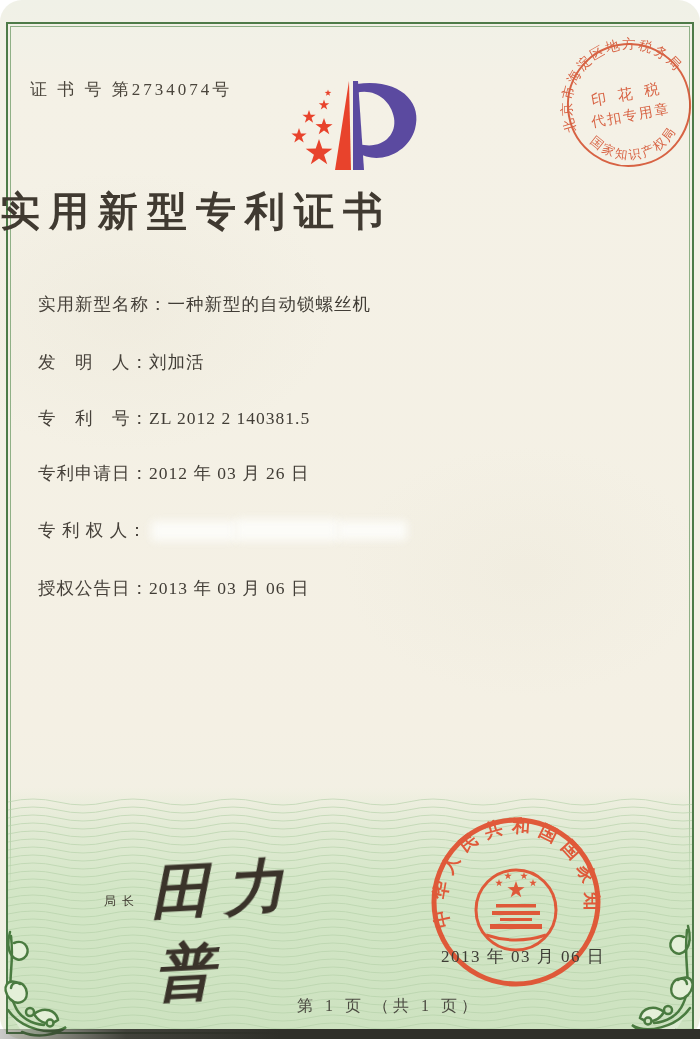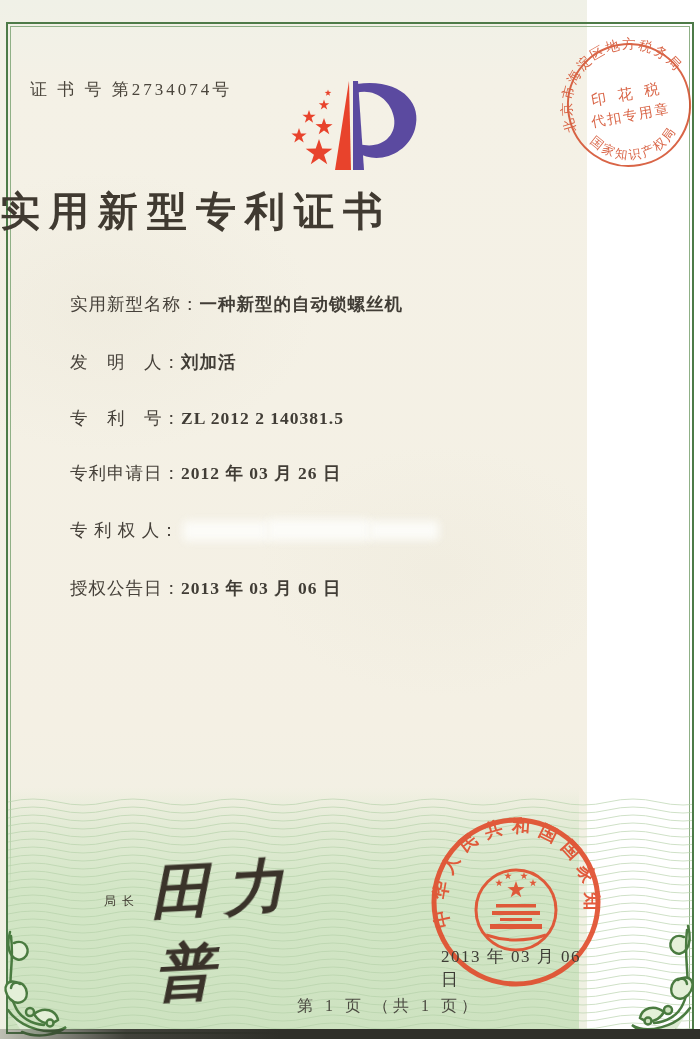--- a/index.html
+++ b/index.html
@@ -1,41 +1,42 @@
 <!DOCTYPE html>
 <html><head>
 <meta charset="utf-8">
 <style>
   html,body{margin:0;padding:0;}
   body{width:700px;height:1039px;overflow:hidden;
        font-family:"Liberation Serif","DejaVu Serif",serif;}
-  .page{position:relative;width:587px;height:1039px;
+  .page{position:relative;width:700px;height:1039px;
         background:
           radial-gradient(ellipse 300px 200px at 18% 30%, rgba(222,216,196,.18), rgba(0,0,0,0) 70%),
           radial-gradient(ellipse 260px 180px at 75% 55%, rgba(224,219,200,.15), rgba(0,0,0,0) 70%),
           linear-gradient(180deg,#f0f1e7 0%, #f4f1e6 8%, #f4f0e4 70%, #eef0e2 100%);
+        border-radius: 22px;
         }
   
   .outer-frame{position:absolute;left:6px;top:22px;width:684px;height:1008px;
                border:2px solid #4e7b48;}
   .inner-frame{position:absolute;left:2px;top:2px;right:2px;bottom:2px;
                border:1px solid #8fb086;}
   
   .band{position:absolute;left:8px;right:8px;top:788px;height:242px;
         background:linear-gradient(180deg, rgba(213,231,202,0) 0%, rgba(210,229,198,.5) 16%,
                    #d3e6c6 42%, #cde2c0 100%);}
   .band svg{position:absolute;left:0;top:0;}
   
   .cert-no{position:absolute;left:30px;top:78px;font-size:17px;letter-spacing:3px;color:#4a453c;}
   .title{position:absolute;left:0;top:184px;width:700px;text-align:left;
          font-size:40px;font-weight:bold;letter-spacing:9px;color:#403a31;}
   .fields{position:absolute;left:38px;top:0;width:630px;}
   .frow{position:absolute;left:0;font-size:17.5px;color:#44403a;letter-spacing:1px;white-space:nowrap;}
-  .frow .flabel{color:#46413a;margin-left:32px;}
-  .frow .fvalue{color:#413d36;font-weight:bold;}
+  .frow .flabel{color:#46413a;}
+  .frow .fvalue{color:#413d36;}
   .r1{top:292px}.r2{top:350px}.r3{top:406px}.r4{top:461px}.r5{top:518px}.r6{top:576px}
   .redact{display:inline-block;vertical-align:middle;width:262px;height:22px;position:relative;margin-left:4px;}
   .redact i{position:absolute;top:0;background:rgba(252,252,249,.96);filter:blur(4px);border-radius:3px;}
   .redact i:nth-child(1){left:0;width:86px;height:20px;}
   .redact i:nth-child(2){left:84px;width:104px;height:22px;top:-2px;}
   .redact i:nth-child(3){left:186px;width:70px;height:19px;}
   .body-text{position:absolute;left:38px;top:620px;width:628px;
              font-size:16.5px;line-height:27.5px;color:#4c463e;
              text-align:justify;letter-spacing:.5px;}
   .body-text p{margin:0;text-indent:2em;}

